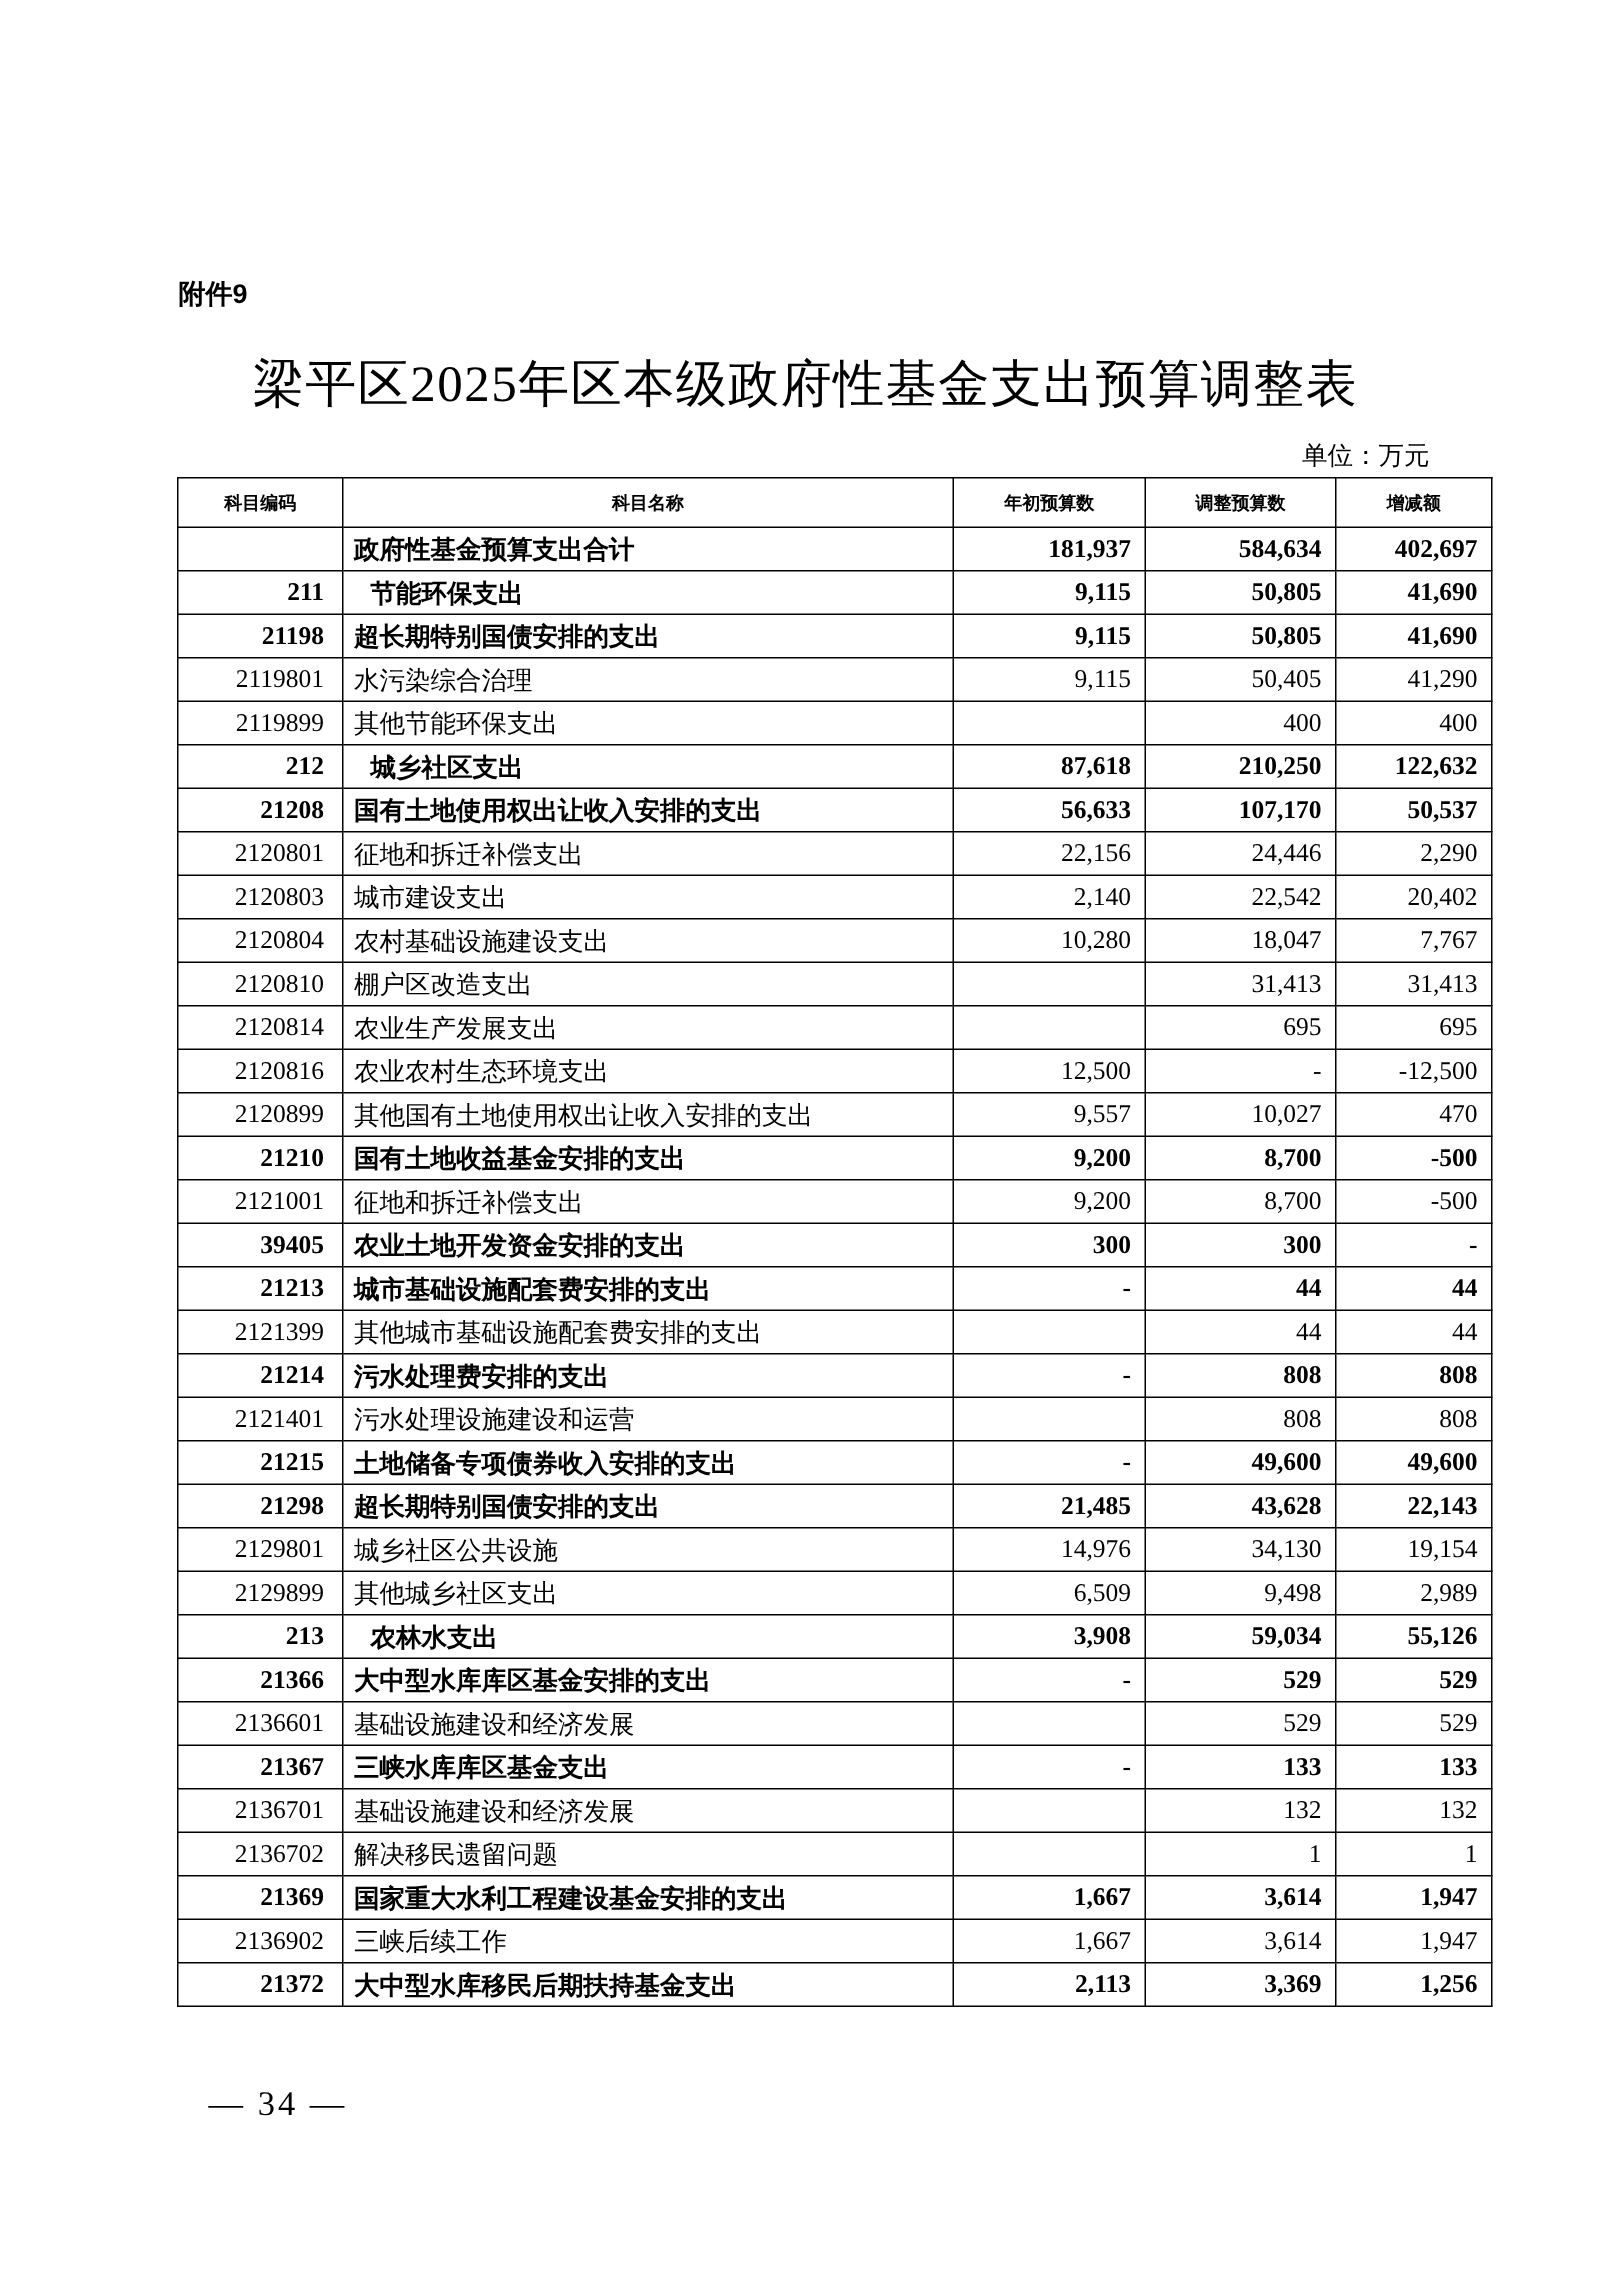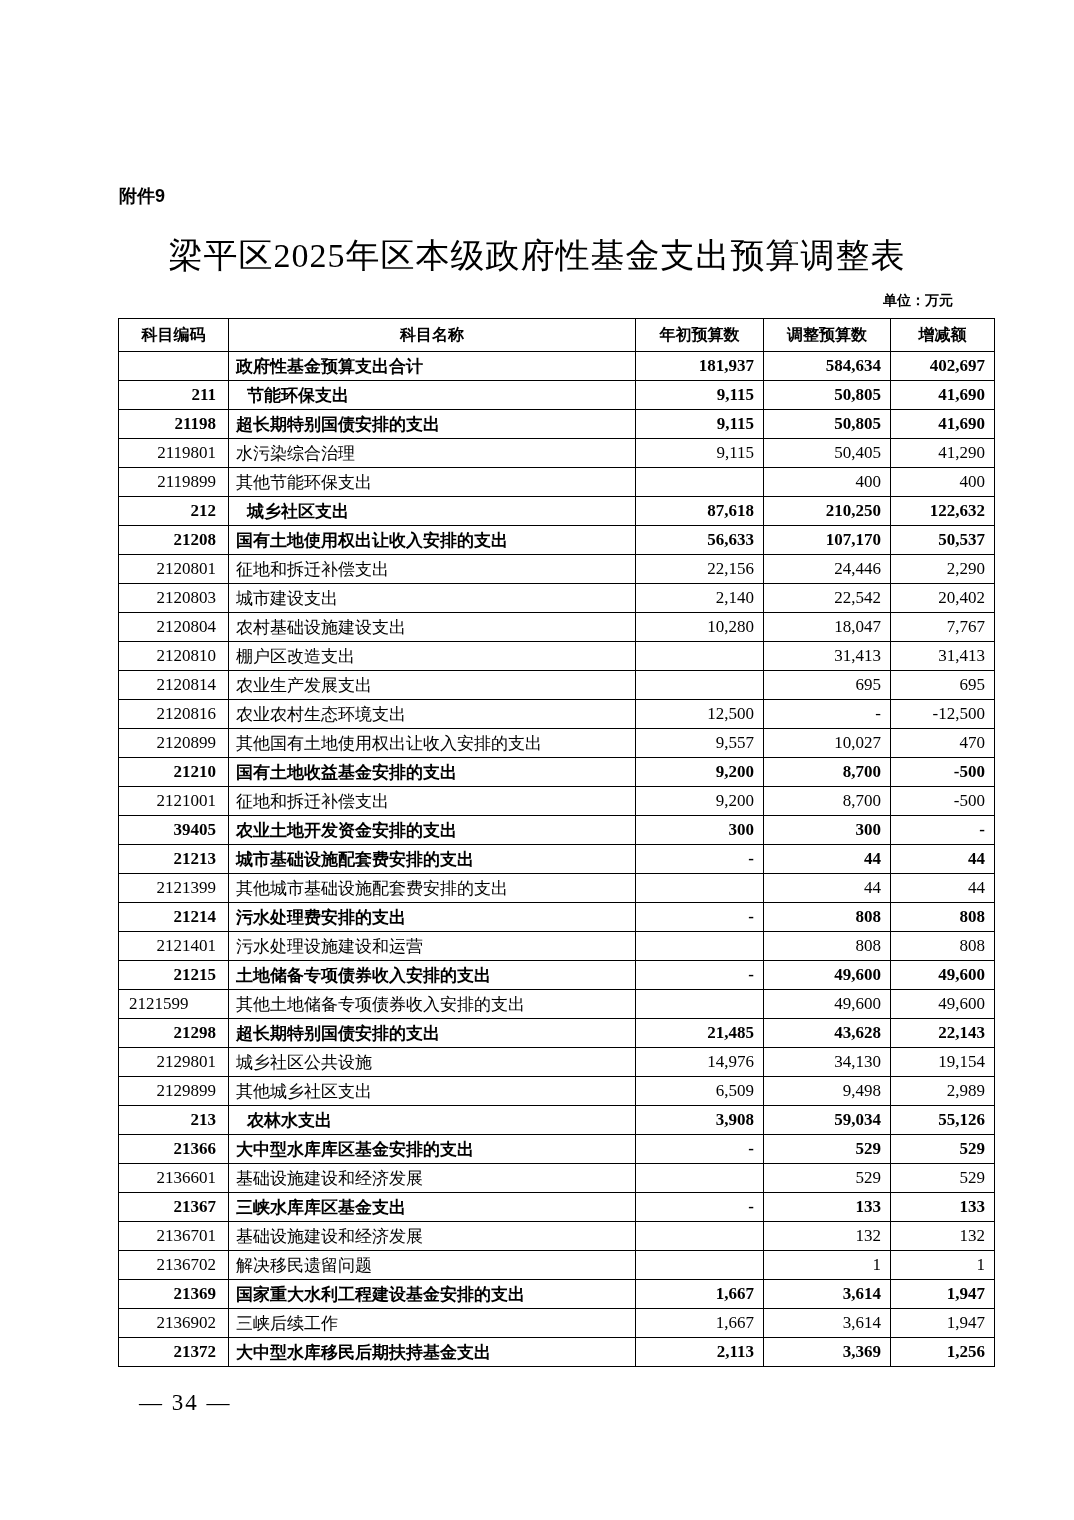--- a/index.html
+++ b/index.html
@@ -18,39 +18,39 @@
   }
   .doc-title {
     position: absolute; left: 0; top: 233px; width: 100%;
     text-align: center;
     font-size: 34px; font-weight: normal;
     font-family: "Liberation Serif", "DejaVu Serif", serif;
     letter-spacing: 1px;
   }
   .unit-note {
     position: absolute; top: 292px; right: 121px;
-    font-size: 14px; font-weight: bold; margin-left: 29px;
+    font-size: 17px; font-weight: normal; margin-left: 29px;
   }
   table.budget-table {
     position: absolute; left: 118px; top: 318px;
     border-collapse: collapse;
     table-layout: fixed;
     width: 876px;
     border: 1.5px solid #000;
   }
   .budget-table th, .budget-table td {
     border: 1px solid #000;
     padding: 0;
     white-space: nowrap;
     overflow: hidden;
     vertical-align: middle;
   }
   .budget-table thead th {
     height: 33px;
-    font-size: 16px;
+    font-size: 12px;
     font-weight: bold;
     text-align: center;
     font-family: "Liberation Sans", "DejaVu Sans", sans-serif;
   }
   .budget-table tbody td {
     height: 29px;
     font-size: 17px;
   }
   td.code { text-align: right; padding-right: 12px; }
   td.code.left { text-align: left; padding-left: 10px; }
@@ -241,27 +241,20 @@
         <td class="num">808</td>
         <td class="num">808</td>
       </tr>
       <tr class="bold">
         <td class="code">21215</td>
         <td class="name">土地储备专项债券收入安排的支出</td>
         <td class="num">-</td>
         <td class="num">49,600</td>
         <td class="num">49,600</td>
       </tr>
-      <tr>
-        <td class="code left">2121599</td>
-        <td class="name">其他土地储备专项债券收入安排的支出</td>
-        <td class="num"></td>
-        <td class="num">49,600</td>
-        <td class="num">49,600</td>
-      </tr>
       <tr class="bold">
         <td class="code">21298</td>
         <td class="name">超长期特别国债安排的支出</td>
         <td class="num">21,485</td>
         <td class="num">43,628</td>
         <td class="num">22,143</td>
       </tr>
       <tr>
         <td class="code">2129801</td>
         <td class="name">城乡社区公共设施</td>

